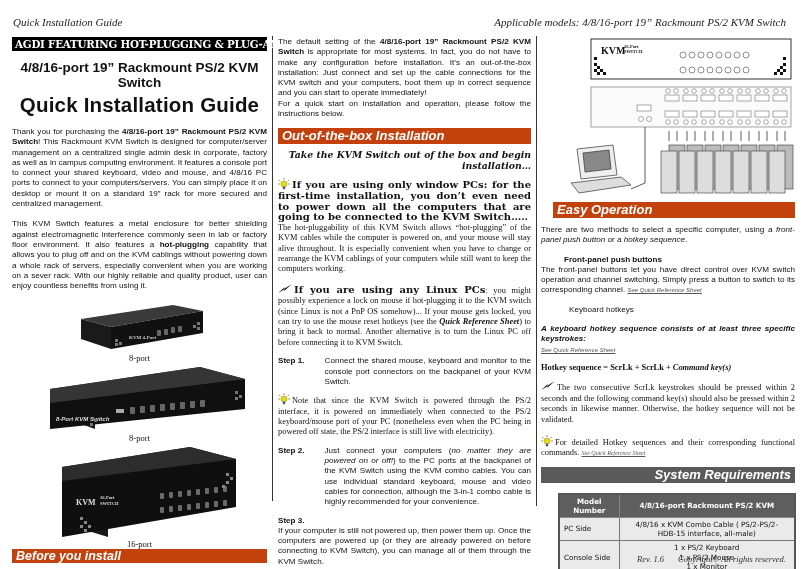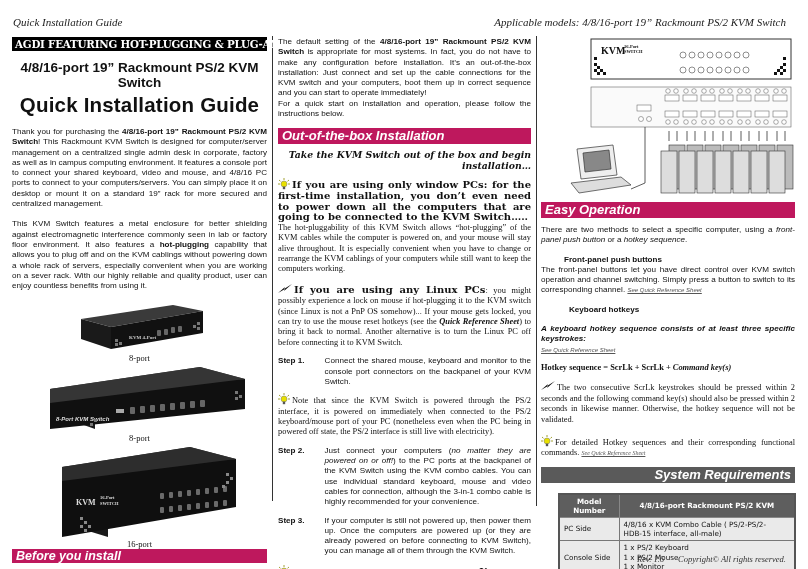--- a/index.html
+++ b/index.html
@@ -16,42 +16,42 @@
 
   .vline { position: absolute; width: 1px; background: #333; }
 
   .banner { background: #000; color: #fff; font-family: "DejaVu Serif", serif; font-weight: bold; font-size: 10.3px; letter-spacing: -0.2px; padding: 1px 3px; white-space: nowrap; text-transform: uppercase; }
   .subtitle { text-align: center; font-weight: bold; font-size: 13.5px; margin-top: 9px; }
   .title { text-align: center; font-weight: bold; font-size: 20.5px; margin-top: 3px; letter-spacing: 0.2px; }
 
   .para { font-size: 8.1px; line-height: 10.3px; text-align: justify; }
   .para b { font-weight: bold; }
 
-  .sec-head { background: #be185d; color: #fff; font-weight: bold; font-style: italic; font-size: 13px; padding: 0 4px; height: 16px; line-height: 16px; }
+  .sec-head { background: #c2410c; color: #fff; font-weight: bold; font-style: italic; font-size: 13px; padding: 0 4px; height: 16px; line-height: 16px; }
   .sec-head.dark { background: #5a5a5a; }
   .serif-para { font-family: "Liberation Serif", serif; font-size: 8.4px; line-height: 10.4px; text-align: justify; }
   .big-bold { font-family: "DejaVu Serif", serif; font-weight: bold; font-size: 10px; line-height: 10.6px; }
   .take { font-family: "DejaVu Serif", serif; font-weight: bold; font-style: italic; font-size: 9.3px; text-align: right; }
 
   .step { display: flex; font-size: 8.1px; line-height: 10.3px; }
   .step .lbl { font-weight: bold; white-space: nowrap; margin-right: 20px; }
   .step .txt { text-align: justify; }
 
   .link { font-size: 6px; color: #555; text-decoration: underline; font-style: italic; }
 
   .icon-bulb { display: inline-block; width: 12px; height: 12px; vertical-align: -2px; margin-right: 2px; }
   .icon-bolt { display: inline-block; width: 14px; height: 9px; vertical-align: 0px; margin-right: 2px; }
 
   .product { position: relative; margin: 0 auto; }
   .caption { text-align: center; font-family: "Liberation Serif", serif; font-size: 8.5px; }
 
   table.req { border-collapse: collapse; width: 238px; margin-left: 17px; font-family: "DejaVu Sans", sans-serif; font-size: 7.2px; border: 2px solid #555; }
   table.req th { background: #5e5e5e; color: #fff; font-weight: bold; padding: 2px 4px; border: 1px solid #888; text-align: center; }
   table.req td { background: #eaeaea; padding: 2px 4px; border: 1px solid #777; line-height: 9.3px; }
-  table.req td.c { }
+  table.req td.c { text-align: center; }
 
   .footer { position: absolute; right: 22px; top: 554px; font-family: "Liberation Serif", serif; font-style: italic; font-size: 8.5px; color: #333; }
   .footer span { margin-left: 14px; }
 </style>
 </head>
 <body>
 
 <div class="hdr-left">Quick Installation Guide</div>
 <div class="hdr-right">Applicable models: 4/8/16-port 19” Rackmount PS/2 KVM Switch</div>
 
@@ -222,21 +222,21 @@
           <rect x="4.8" y="8.6" width="2.4" height="2.6" fill="#555"></rect>
         </svg><span>Note that since the KVM Switch is powered through the PS/2 interface, it is powered on immediately when connected to the PS/2 keyboard/mouse port of your PC (nonetheless even when the PC being in powered off state, the PS/2 interface is still live with electricity).</span>
     </p>
   </div>
 
   <div class="step" style="margin-top:8px;">
     <span class="lbl">Step 2.</span>
     <span class="txt"><span>Just connect your computers (</span><i>no matter they are powered on or off!</i><span>) to the PC ports at the backpanel of the KVM Switch using the KVM combo cables. You can use individual standard keyboard, mouse and video cables for connection, although the 3-in-1 combo cable is highly recommended for your convenience.</span></span>
   </div>
 
-  <div class="step" style="margin-top:8px;">
+  <div class="step" style="margin-top:8px;flex-direction:column;">
     <span class="lbl">Step 3.</span>
     <span class="txt">If your computer is still not powered up, then power them up. Once the computers are powered up  (or they are already powered on before connecting to KVM Switch), you can manage all of them through the KVM Switch.</span>
   </div>
 
   <div style="margin-top:8px;">
     <p class="serif-para" style="text-align:left;">
       <svg class="icon-bulb" viewBox="0 0 12 12">
           <g stroke="#8a8a00" stroke-width="0.8">
             <line x1="6" y1="0" x2="6" y2="2"></line>
             <line x1="1" y1="2" x2="2.5" y2="3.3"></line>
@@ -381,34 +381,34 @@
       </g>
 
       <g stroke="#333" stroke-width="0.7">
         <polygon points="36,112 72,108 76,138 40,142" fill="#eee"></polygon>
         <polygon points="42,116 68,113 70,132 44,135" fill="#888"></polygon>
         <polygon points="30,146 80,140 90,148 38,156" fill="#ddd"></polygon>
       </g>
     </svg>
   </div>
 
-  <div class="sec-head" style="margin-top:7px;">Easy Operation</div>
+  <div class="sec-head" style="margin-top:7px;margin-left:12px;">Easy Operation</div>
 
   <p class="para" style="margin-top:7px;">
     <span>There are two methods to select a specific computer, using a </span><i>front-panel push button</i><span> or a </span><i>hotkey sequence</i><span>.</span>
   </p>
 
   <div style="margin-top:9px;">
     <div class="para" style="font-weight:bold;padding-left:23px;">Front-panel push buttons</div>
     <p class="para">
       <span>The front-panel buttons let you have direct control over KVM switch operation and channel switching. Simply press a button to switch to its corresponding channel. </span><a class="link">See Quick Reference Sheet</a>
     </p>
   </div>
 
-  <div class="para" style="font-weight:bold; margin-top:9px;padding-left:28px;">Keyboard hotkeys</div>
+  <div class="para" style="font-weight:normal; margin-top:9px;padding-left:28px;">Keyboard hotkeys</div>
 
   <p class="para" style="margin-top:9px;">
     <b><i>A keyboard hotkey sequence consists of at least three specific keystrokes:</i></b><br>
     <a class="link">See Quick Reference Sheet</a>
   </p>
 
   <p class="serif-para" style="margin-top:8px; font-weight:bold;">
     <span>Hotkey sequence = ScrLk + ScrLk + </span><i>Command key(s)</i>
   </p>
 

